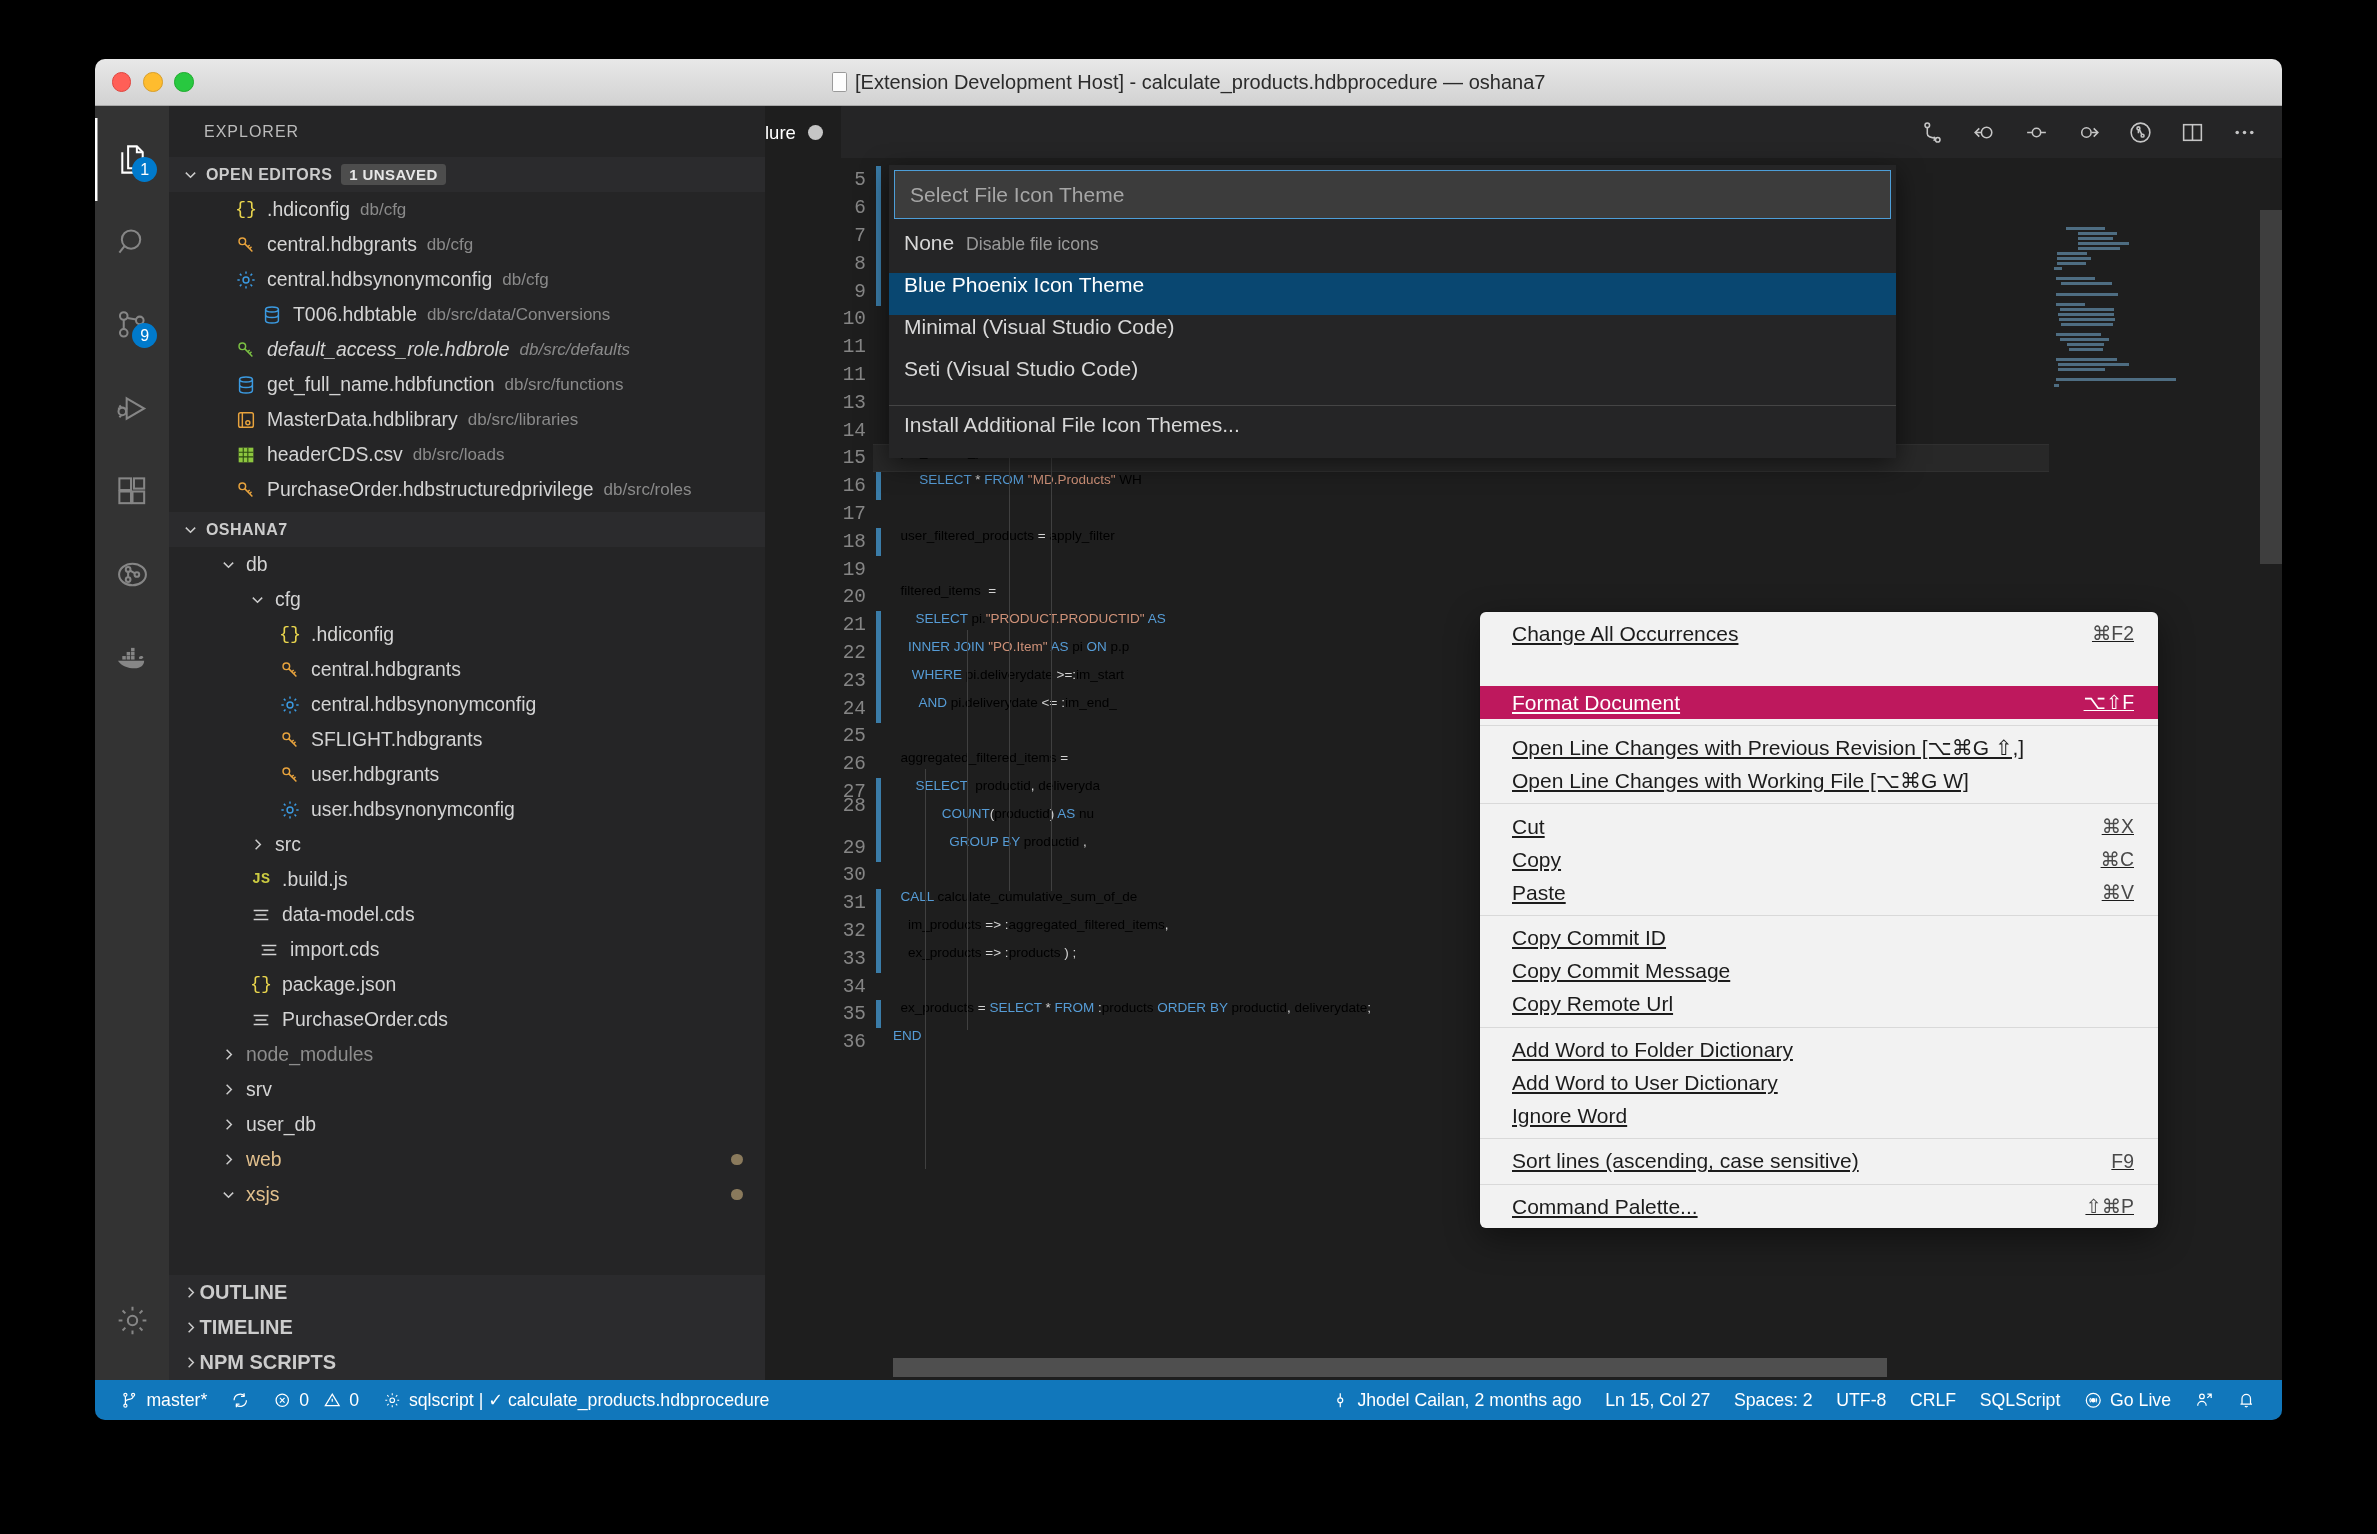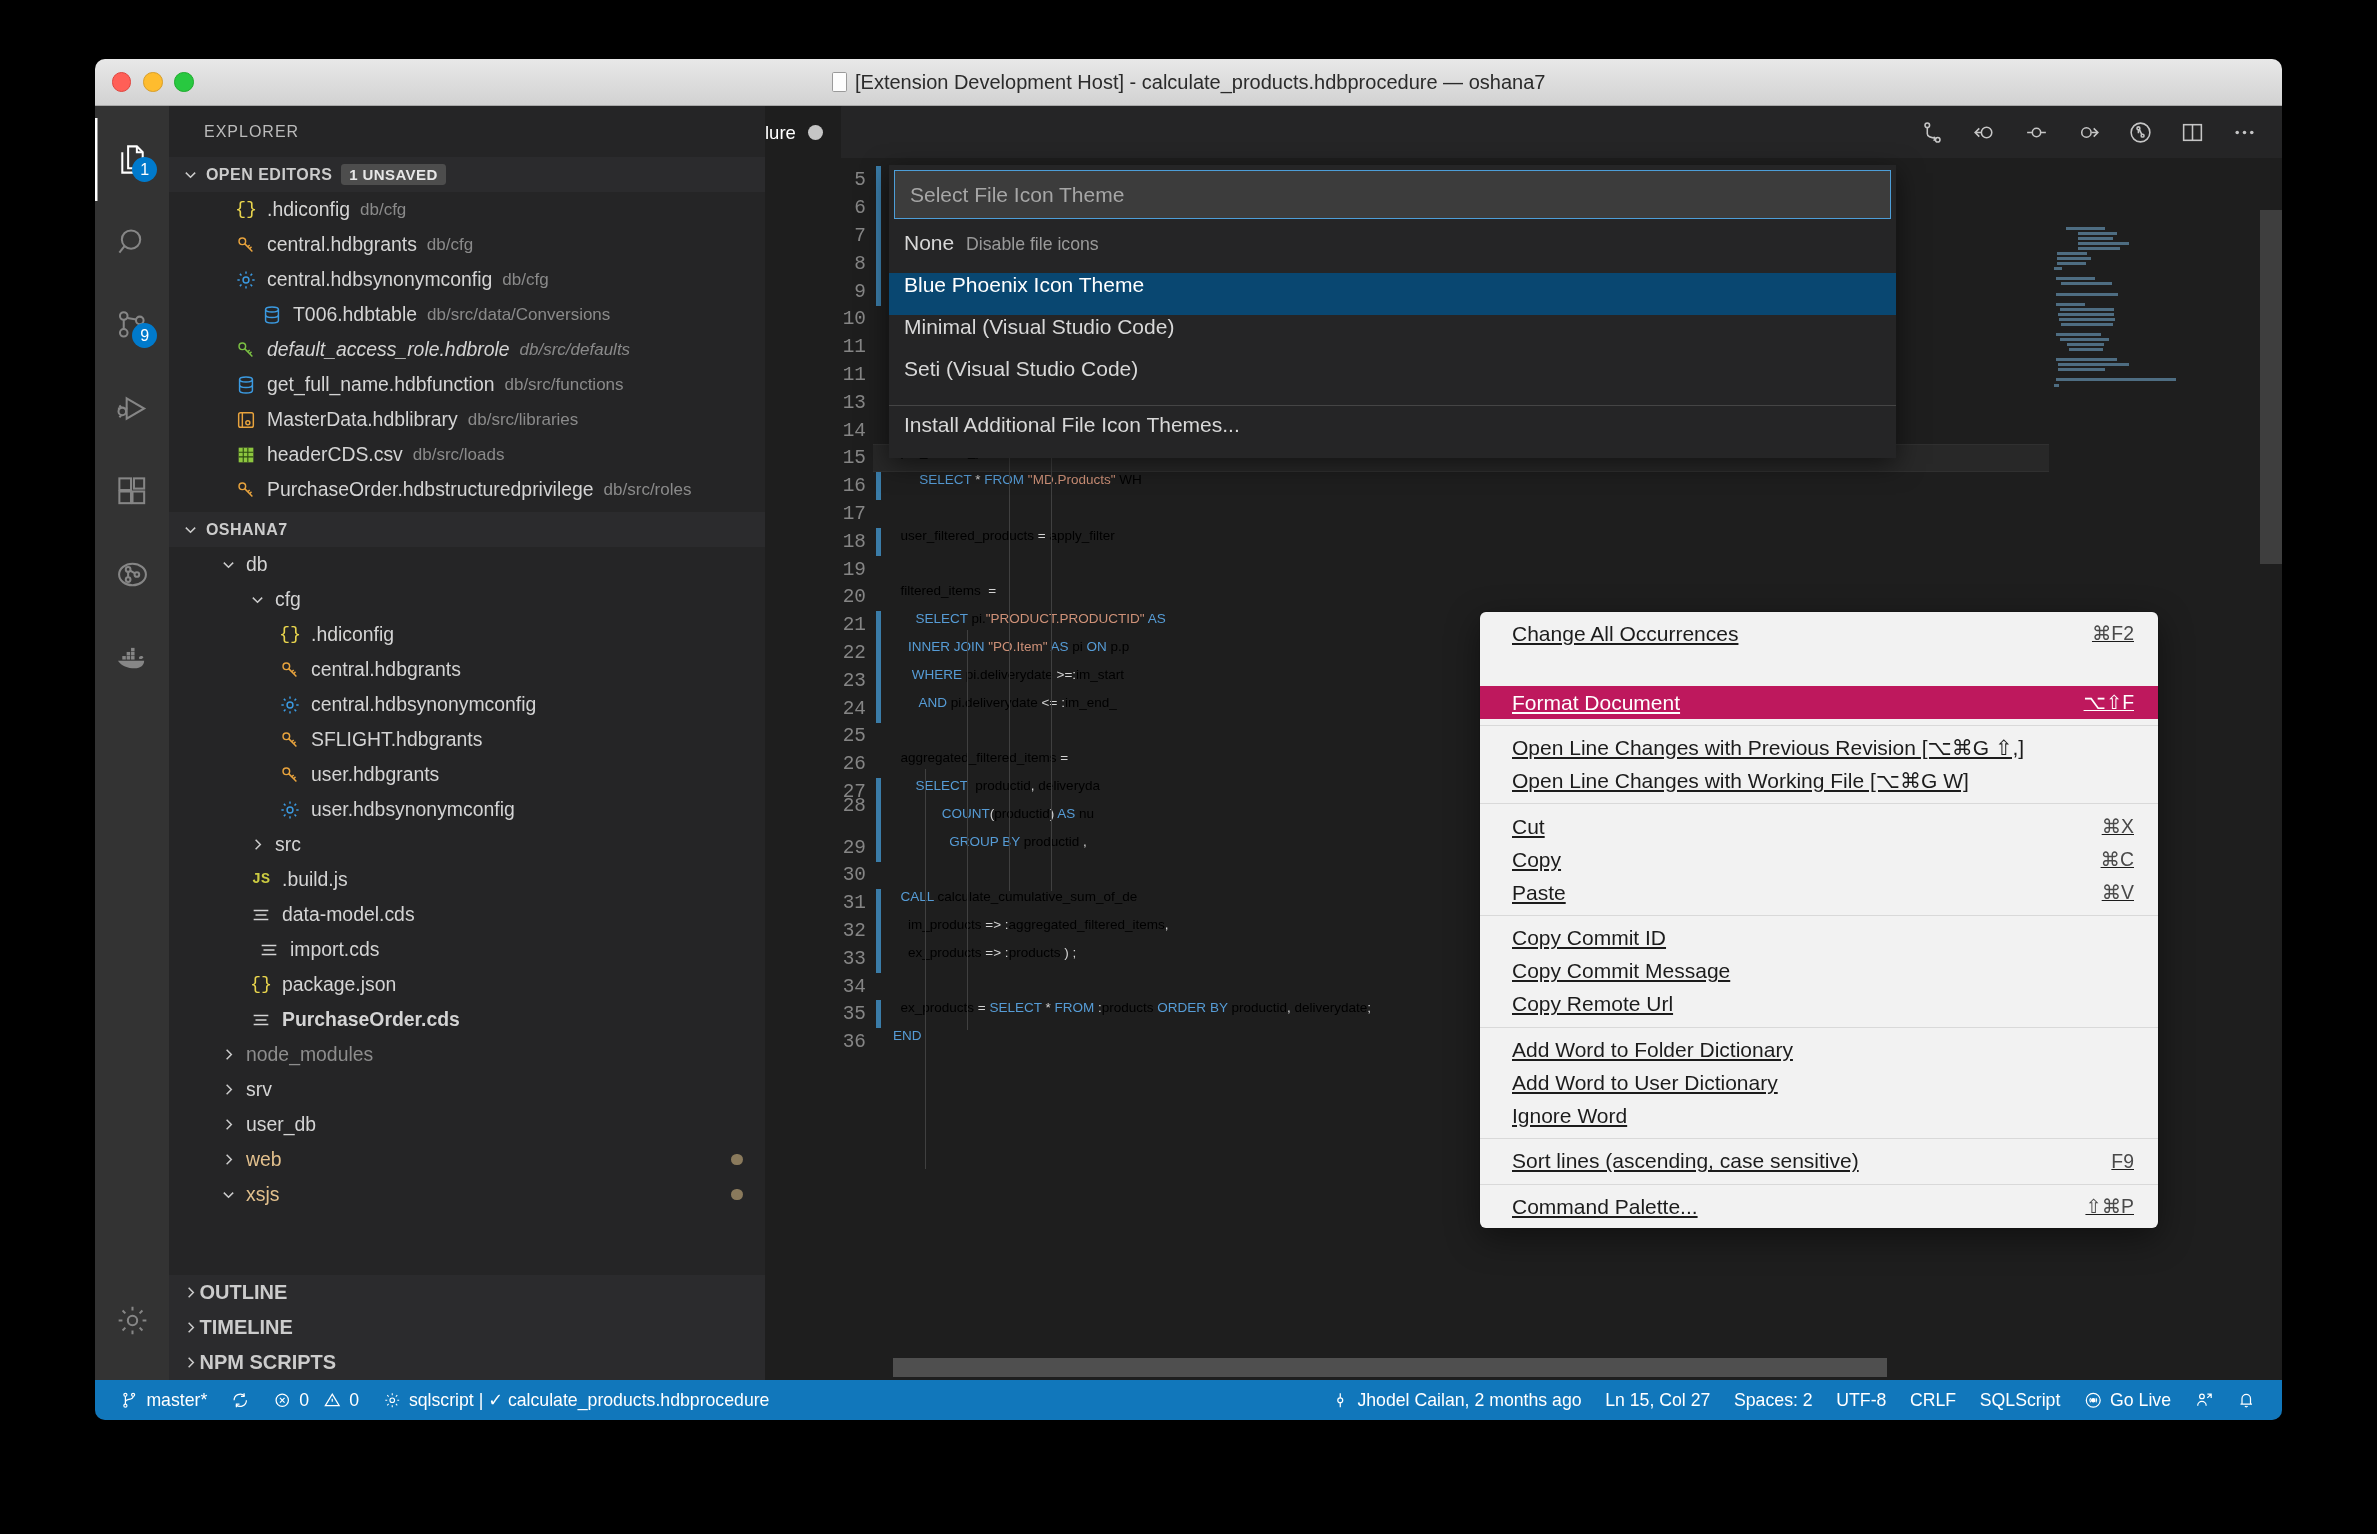--- a/index.html
+++ b/index.html
@@ -486,21 +486,21 @@
               <svg viewBox="0 0 24 24" width="22" height="22" fill="none" stroke="#d4d4d4" stroke-width="1.6">
                 <path d="M4 7h16M6 12h12M4 17h16"></path>
               </svg>
             </span>
             <span class="fname">import.cds</span>
           </div>
           <div class="row" style="padding-left: 81px;">
             <span class="ficon json">{}</span>
             <span class="fname">package.json</span>
           </div>
-          <div class="row" style="padding-left: 81px; font-weight: bold;">
+          <div class="row" style="padding-left: 81px;">
             <span class="ficon cds">
               <svg viewBox="0 0 24 24" width="22" height="22" fill="none" stroke="#d4d4d4" stroke-width="1.6">
                 <path d="M4 7h16M6 12h12M4 17h16"></path>
               </svg>
             </span>
             <span class="fname">PurchaseOrder.cds</span>
           </div>
           <div class="row" style="padding-left: 52px;">
             <svg viewBox="0 0 16 16" class="chev" fill="none" stroke="#ccc" stroke-width="1.6">
               <path d="M6 3l5 5-5 5"></path>

